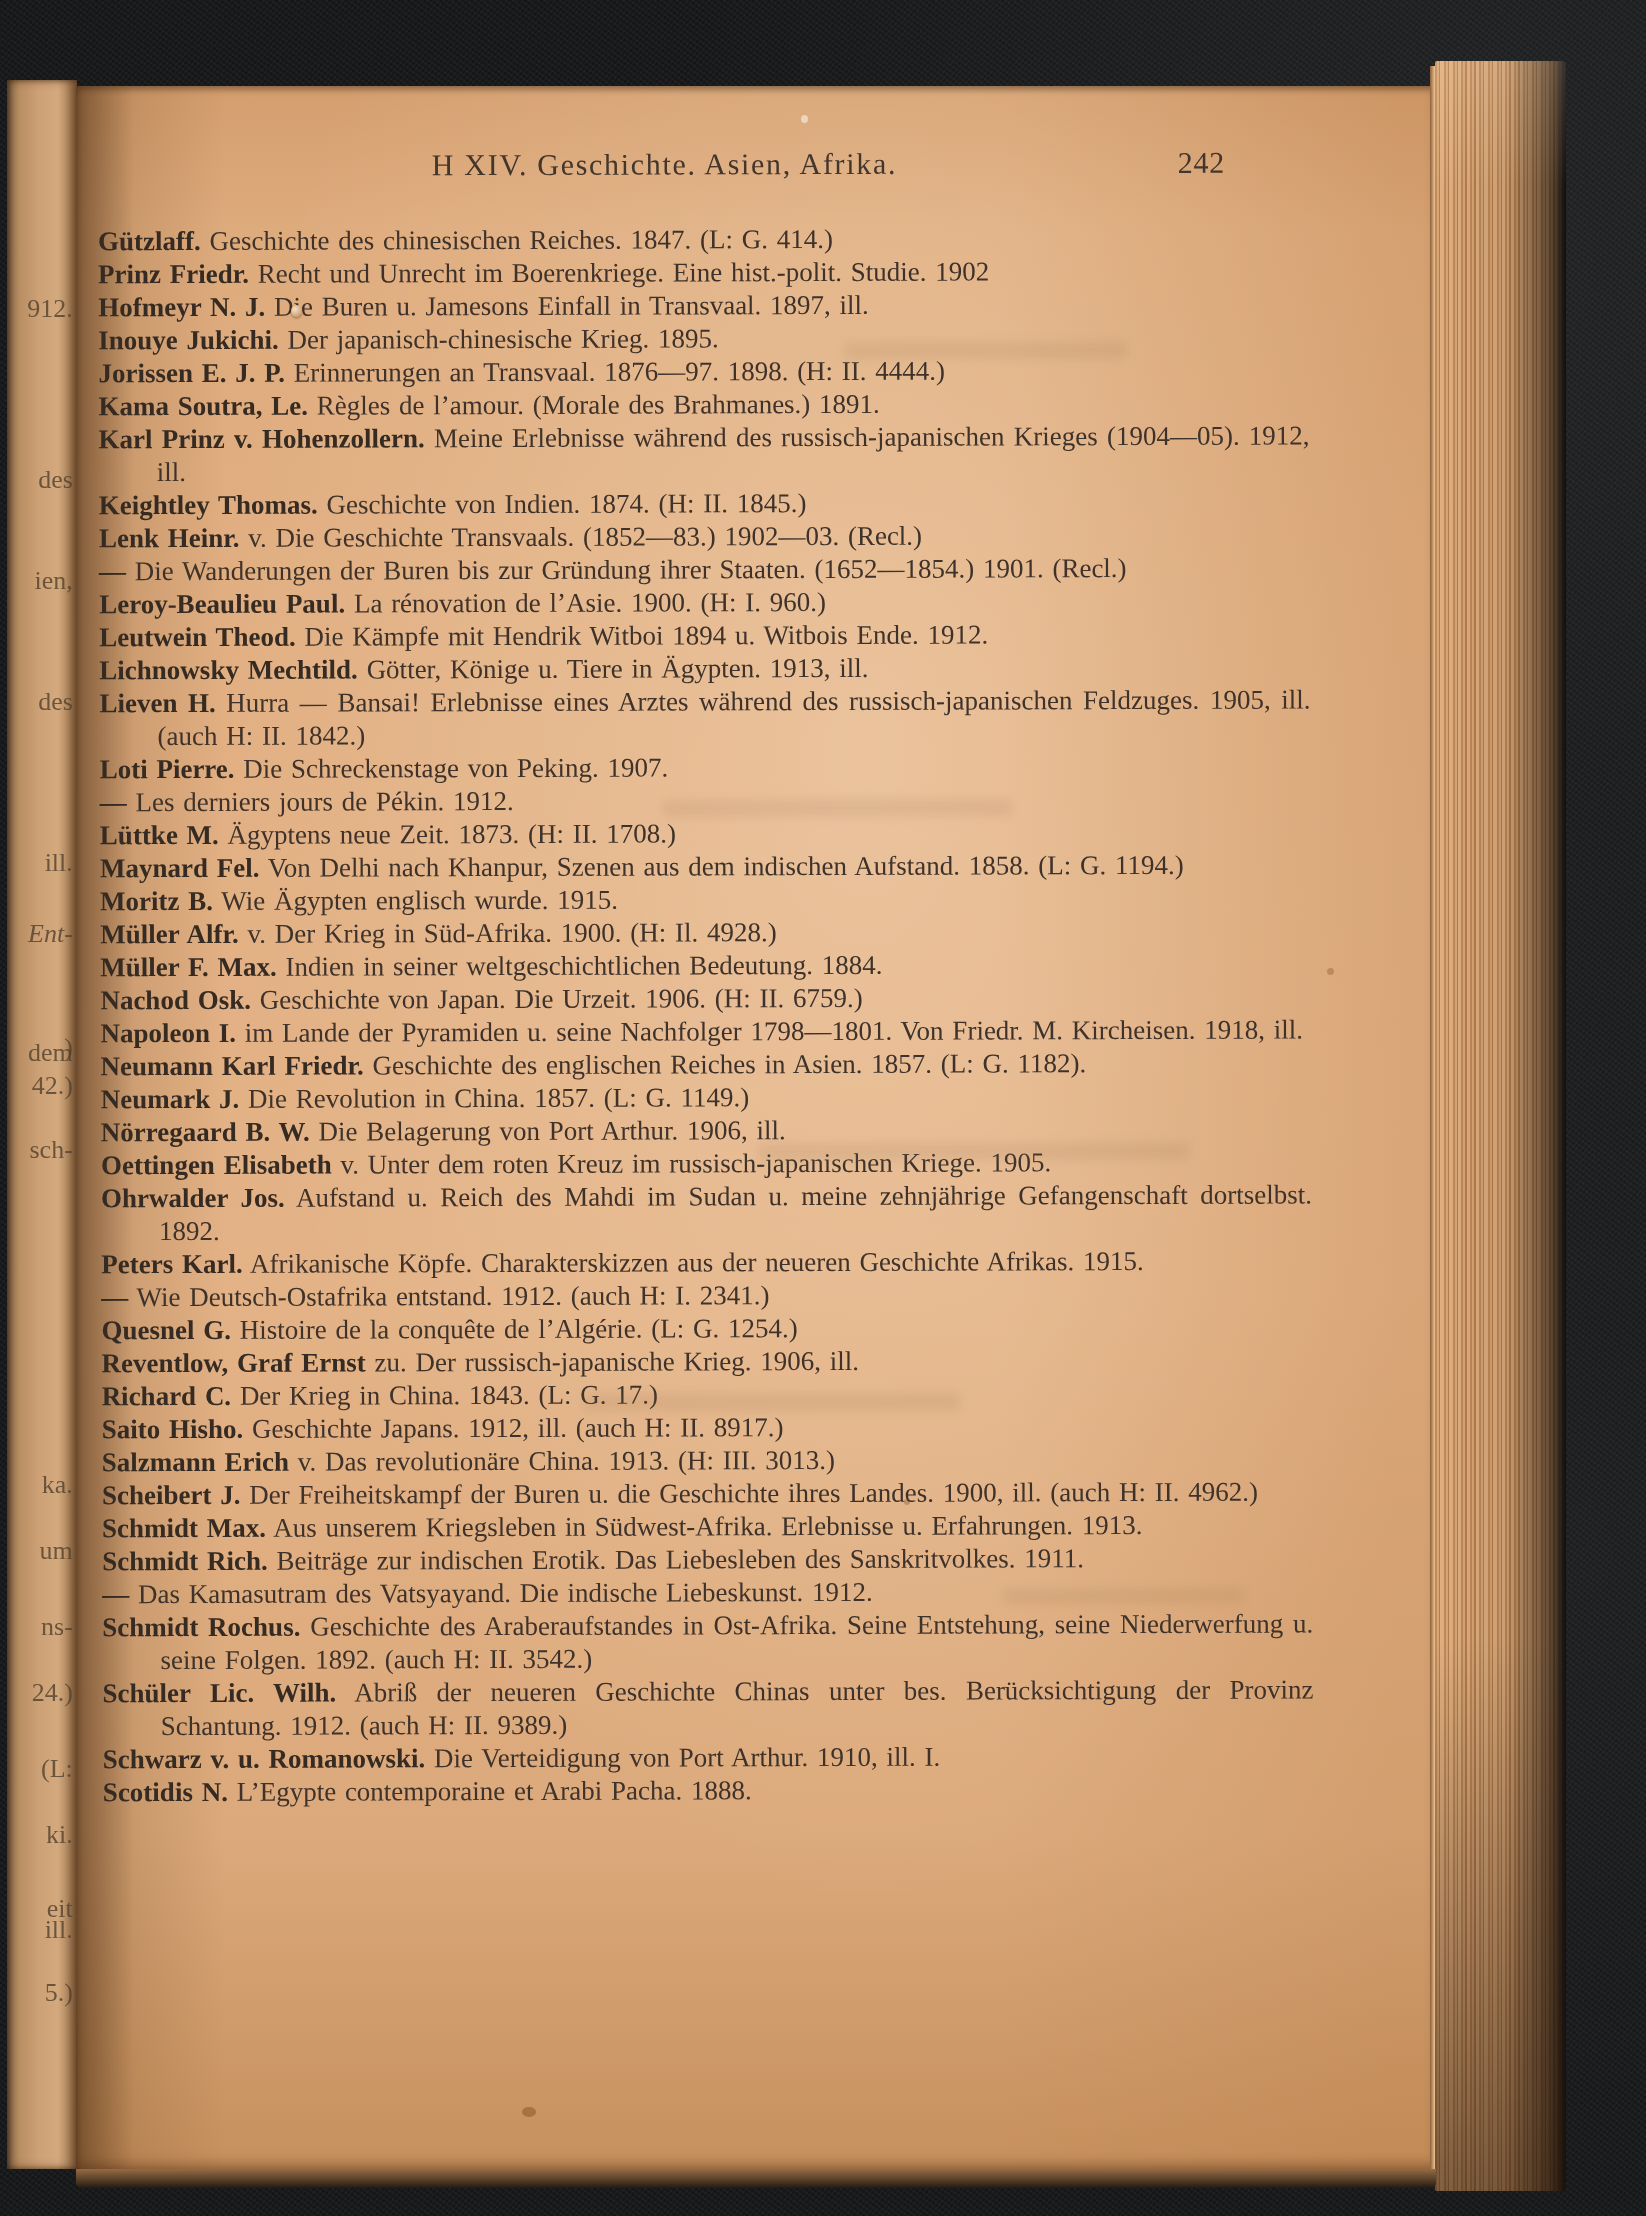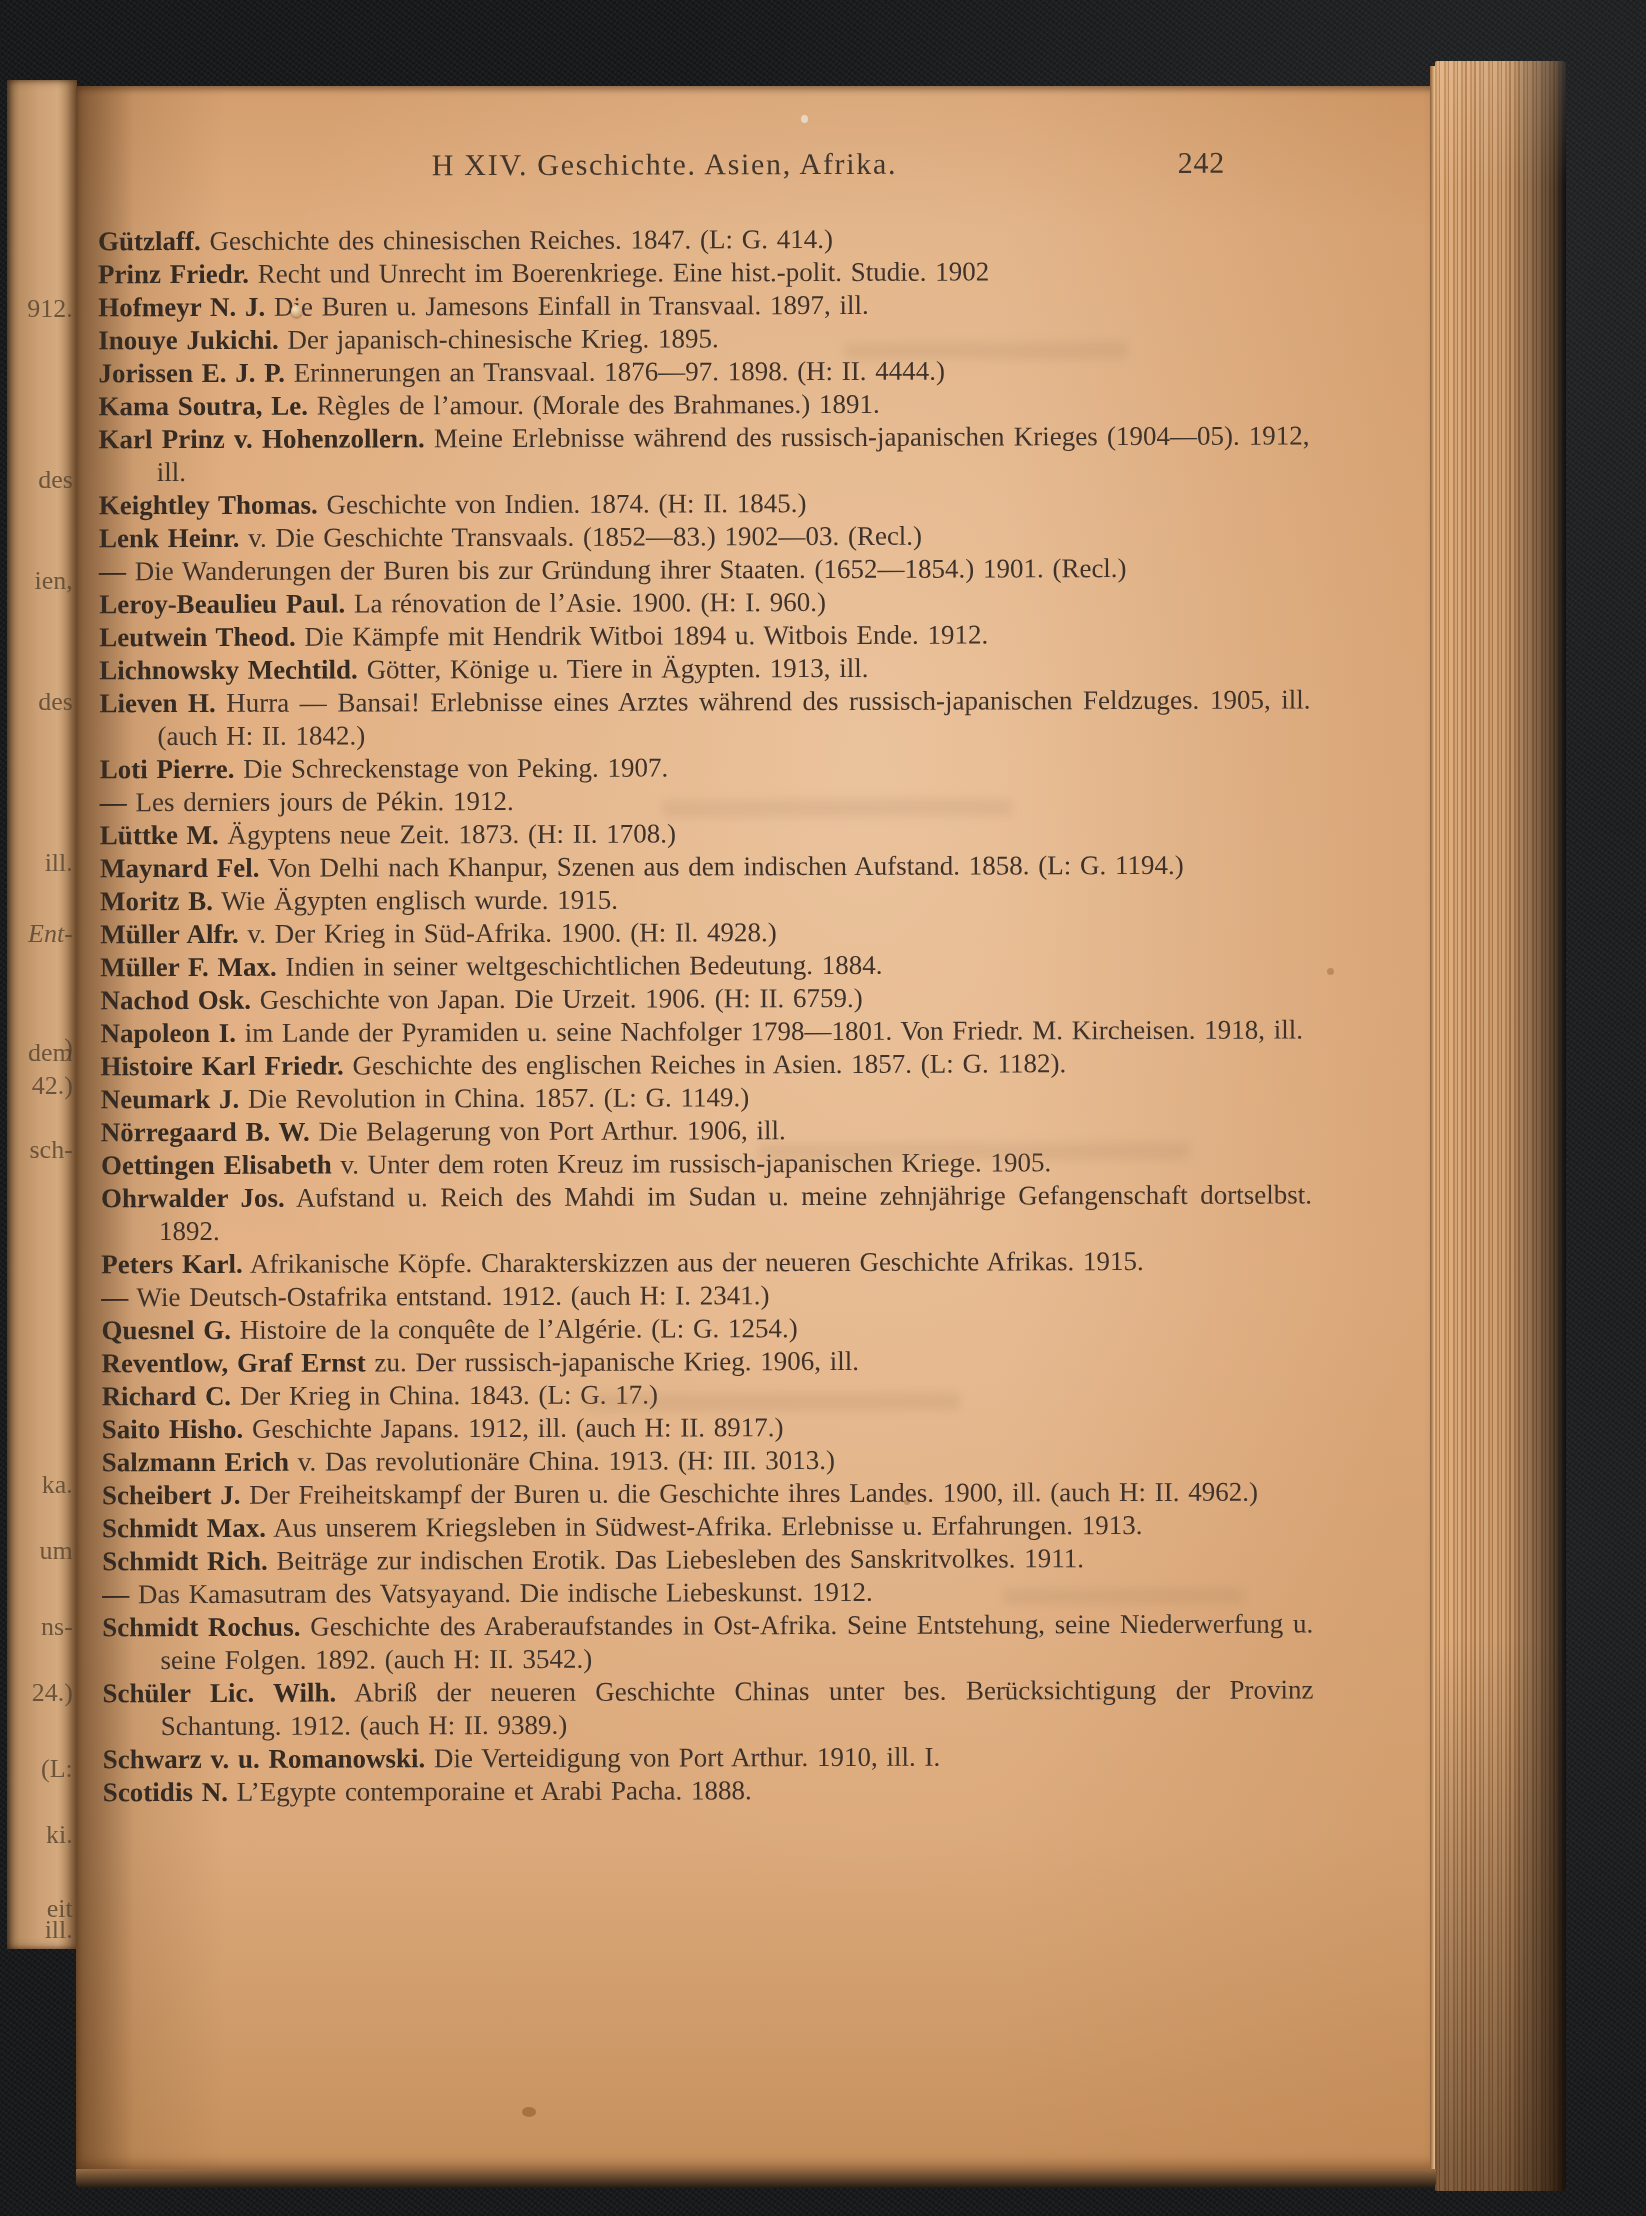--- a/index.html
+++ b/index.html
@@ -14,21 +14,21 @@
     background:
       radial-gradient(ellipse at 92% 12%, rgba(255,255,255,.05), transparent 40%),
       radial-gradient(ellipse at 95% 70%, rgba(255,255,255,.035), transparent 35%),
       repeating-linear-gradient(37deg, rgba(255,255,255,.022) 0 2px, rgba(0,0,0,.05) 2px 4.7px),
       repeating-linear-gradient(-49deg, rgba(255,255,255,.018) 0 1.4px, rgba(0,0,0,.04) 1.4px 4px);
     pointer-events:none;
   }
 
   
   .left-strip{
-    position:absolute;left:6.8px;top:80px;width:70px;height:1869px;
+    position:absolute;left:6.8px;top:80px;width:70px;height:2089px;
     background:linear-gradient(90deg,#7e5e3e 0%,#b98e63 18%,#cda075 45%,#d4a97e 72%,#9f7750 100%);
     box-shadow:inset -5.4px 0 9.5px rgba(55,30,10,.55), inset 2.7px 0 5.4px rgba(0,0,0,.4);
     overflow:hidden;
   }
   .fragment{
     position:absolute;right:4px;font-size:26px;line-height:1;
     color:#55432f;opacity:.82;white-space:nowrap;
   }
 
   
@@ -150,21 +150,21 @@
         <p class="entry"><span class="lead">Lieven H.</span><span> Hurra — Bansai! Erlebnisse eines Arztes während des russisch-japanischen Feldzuges. 1905, ill. (auch H: II. 1842.)</span></p>
         <p class="entry"><span class="lead">Loti Pierre.</span><span> Die Schreckenstage von Peking. 1907.</span></p>
         <p class="entry"><span class="lead">—</span><span> Les derniers jours de Pékin. 1912.</span></p>
         <p class="entry"><span class="lead">Lüttke M.</span><span> Ägyptens neue Zeit. 1873. (H: II. 1708.)</span></p>
         <p class="entry"><span class="lead">Maynard Fel.</span><span> Von Delhi nach Khanpur, Szenen aus dem indischen Aufstand. 1858. (L: G. 1194.)</span></p>
         <p class="entry"><span class="lead">Moritz B.</span><span> Wie Ägypten englisch wurde. 1915.</span></p>
         <p class="entry"><span class="lead">Müller Alfr.</span><span> v. Der Krieg in Süd-Afrika. 1900. (H: Il. 4928.)</span></p>
         <p class="entry"><span class="lead">Müller F. Max.</span><span> Indien in seiner weltgeschichtlichen Bedeutung. 1884.</span></p>
         <p class="entry"><span class="lead">Nachod Osk.</span><span> Geschichte von Japan. Die Urzeit. 1906. (H: II. 6759.)</span></p>
         <p class="entry"><span class="lead">Napoleon I.</span><span> im Lande der Pyramiden u. seine Nachfolger 1798—1801. Von Friedr. M. Kircheisen. 1918, ill.</span></p>
-        <p class="entry"><span class="lead">Histoire Karl Friedr.</span><span> Geschichte des englischen Reiches in Asien. 1857. (L: G. 1182).</span></p>
+        <p class="entry"><span class="lead">Neumann Karl Friedr.</span><span> Geschichte des englischen Reiches in Asien. 1857. (L: G. 1182).</span></p>
         <p class="entry"><span class="lead">Neumark J.</span><span> Die Revolution in China. 1857. (L: G. 1149.)</span></p>
         <p class="entry"><span class="lead">Nörregaard B. W.</span><span> Die Belagerung von Port Arthur. 1906, ill.</span></p>
         <p class="entry"><span class="lead">Oettingen Elisabeth</span><span> v. Unter dem roten Kreuz im russisch-japanischen Kriege. 1905.</span></p>
         <p class="entry"><span class="lead">Ohrwalder Jos.</span><span> Aufstand u. Reich des Mahdi im Sudan u. meine zehnjährige Gefangenschaft dortselbst. 1892.</span></p>
         <p class="entry"><span class="lead">Peters Karl.</span><span> Afrikanische Köpfe. Charakterskizzen aus der neueren Geschichte Afrikas. 1915.</span></p>
         <p class="entry"><span class="lead">—</span><span> Wie Deutsch-Ostafrika entstand. 1912. (auch H: I. 2341.)</span></p>
         <p class="entry"><span class="lead">Quesnel G.</span><span> Histoire de la conquête de l’Algérie. (L: G. 1254.)</span></p>
         <p class="entry"><span class="lead">Reventlow, Graf Ernst</span><span> zu. Der russisch-japanische Krieg. 1906, ill.</span></p>
         <p class="entry"><span class="lead">Richard C.</span><span> Der Krieg in China. 1843. (L: G. 17.)</span></p>
         <p class="entry"><span class="lead">Saito Hisho.</span><span> Geschichte Japans. 1912, ill. (auch H: II. 8917.)</span></p>

